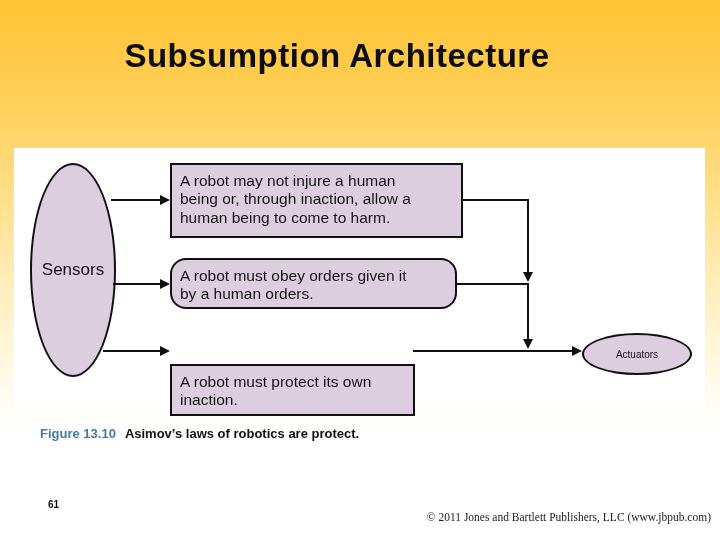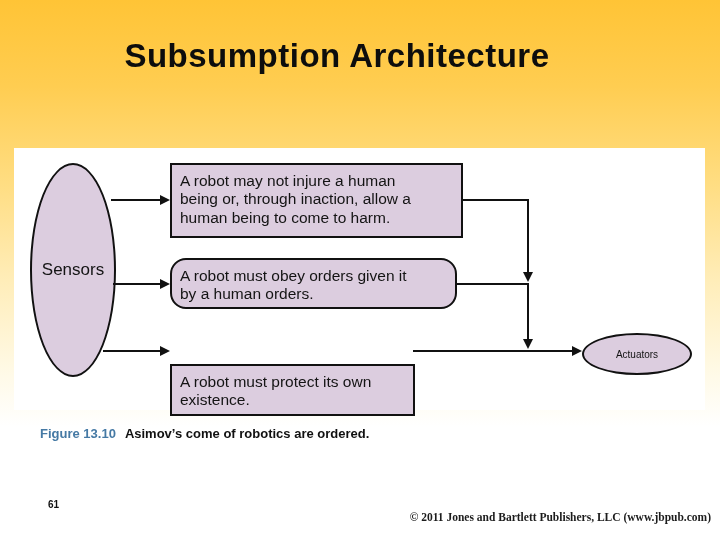--- a/index.html
+++ b/index.html
@@ -70,21 +70,20 @@
   .fig-label { color:#4579A4; margin-right:9px; }
   .page-number {
     position:absolute; left:48px; top:499px;
     font-size:10px; font-weight:bold; color:#101010;
   }
   .copyright {
     position:absolute; right:9px; top:511px;
     font-family:"Liberation Serif", serif;
     font-size:11.5px; color:#1c1c1c;
     white-space:nowrap;
-    font-weight:bold;
   }
 </style>
 </head>
 <body>
 
 <div class="slide">
 
   <div class="title">Subsumption Architecture</div>
 
   <div class="figure-panel">
@@ -100,21 +99,21 @@
 
   <div class="node oval sensors">
     <span>Sensors</span>
   </div>
   <div class="node law-box law2">
     <div>A robot must obey orders given it</div>
     <div>by a human orders.</div>
   </div>
   <div class="node law-box law3">
     <div>A robot must protect its own</div>
-    <div>existence.</div>
+    <div>inaction.</div>
   </div>
 
   <div class="node oval actuators">
     <span>Actuators</span>
   </div>
 
   <div class="hline" style="left:111px; top:199px; width:50px;"></div>
   <div class="arr-right" style="left:160px; top:195px;"></div>
 
   <div class="hline" style="left:113px; top:283px; width:48px;"></div>
@@ -128,19 +127,19 @@
   <div class="arr-down" style="left:523px; top:272px;"></div>
 
   <div class="hline" style="left:455px; top:283px; width:74px;"></div>
   <div class="vline" style="left:527px; top:283px; height:57px;"></div>
   <div class="arr-down" style="left:523px; top:339px;"></div>
 
   <div class="hline" style="left:413px; top:350px; width:159px;"></div>
   <div class="arr-right" style="left:572px; top:346px;"></div>
 
   <div class="caption">
-    <span class="fig-label">Figure 13.10</span><span>Asimov’s come of robotics are ordered.</span>
+    <span class="fig-label">Figure 13.10</span><span>Asimov’s laws of robotics are protect.</span>
   </div>
 
   <div class="page-number">61</div>
   <div class="copyright">© 2011 Jones and Bartlett Publishers, LLC (www.jbpub.com)</div>
 
 </div>
 
 </body></html>

